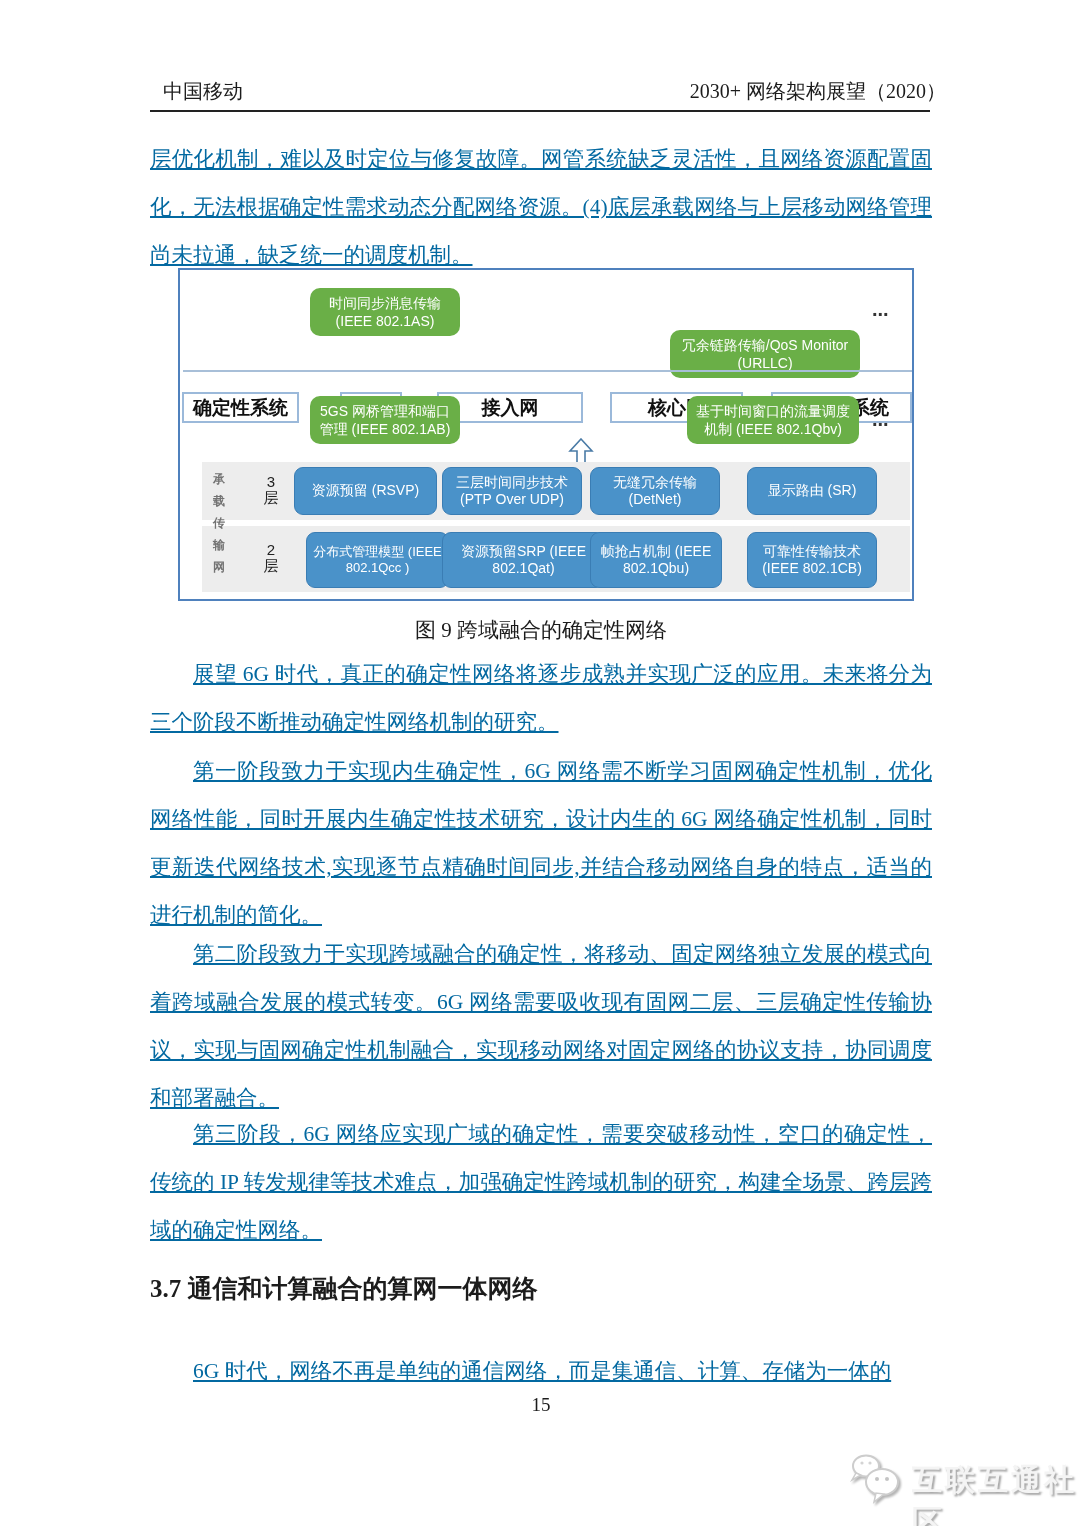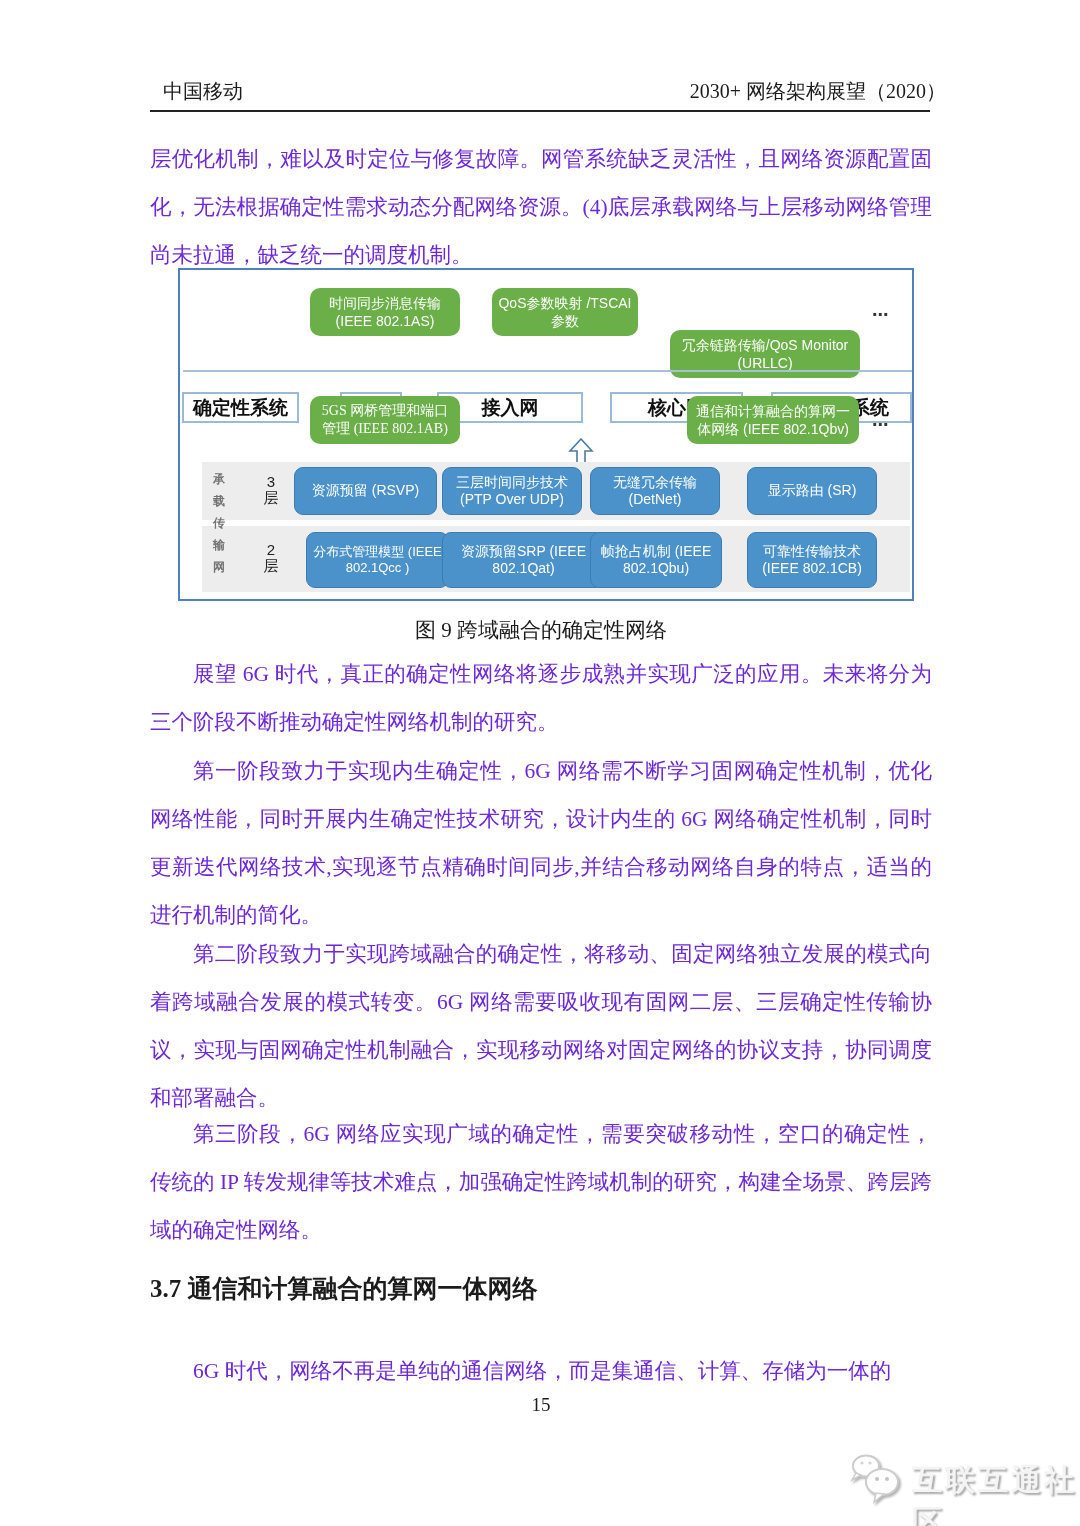--- a/index.html
+++ b/index.html
@@ -4,21 +4,21 @@
 <style>
   html,body{margin:0;padding:0;}
   body{width:1080px;height:1526px;position:relative;background:#ffffff;
        font-family:"Liberation Serif","DejaVu Serif",serif;color:#1c1c1c;overflow:hidden;}
   .abs{position:absolute;}
   
   .hdr-left{left:163px;top:78px;font-size:20px;}
   .hdr-right{right:134px;top:78px;font-size:20px;}
   .hdr-rule{left:150px;top:110px;width:780px;height:0;border-top:2.5px solid #222;}
   
-  .para{left:150px;width:782px;font-size:21.5px;line-height:48px;text-align:justify;color:#6d28d9;}
+  .para{left:150px;width:782px;font-size:21.5px;line-height:48px;text-align:justify;color:#0369a1;text-decoration:underline;}
   .indent{text-indent:2em;}
   
   .caption{left:150px;top:616px;width:782px;text-align:center;font-size:21px;}
   .heading{left:150px;top:1272px;width:782px;font-size:25px;font-weight:bold;}
   .pagenum{left:150px;top:1394px;width:782px;text-align:center;font-size:19px;}
   
   .diagram{left:178px;top:268px;width:736px;height:333px;border:2px solid #4f81bd;background:#fff;
            font-family:"Liberation Sans","DejaVu Sans",sans-serif;box-sizing:border-box;}
   .gbox{background:#6aaf47;color:#fff;border-radius:10px;display:flex;align-items:center;justify-content:center;
         text-align:center;font-size:14px;line-height:1.3;padding:2px 6px;box-sizing:border-box;}
@@ -42,33 +42,32 @@
 
 <span class="abs hdr-left">中国移动</span>
 <span class="abs hdr-right">2030+ 网络架构展望（2020）</span>
 <div class="abs hdr-rule"></div>
 
 <p class="abs para" style="top:135px;margin:0;">层优化机制，难以及时定位与修复故障。网管系统缺乏灵活性，且网络资源配置固化，无法根据确定性需求动态分配网络资源。(4)底层承载网络与上层移动网络管理尚未拉通，缺乏统一的调度机制。</p>
 
 <div class="abs diagram">
 
   <div class="abs gbox" style="left:130px;top:18px;width:150px;height:48px;">时间同步消息传输 (IEEE 802.1AS)</div>
-  <div class="abs gbox" style="left:312px;top:18px;width:146px;height:48px;">QoS参数映射 /TSCAI参数</div>
   <div class="abs gbox" style="left:490px;top:18px;width:190px;height:48px;margin-top:42px;">冗余链路传输/QoS Monitor (URLLC)</div>
   <div class="abs dots" style="left:692px;top:28px;">...</div>
 
   <div class="abs hline" style="left:3px;top:100px;width:729px;height:2px;"></div>
   <div class="abs node" style="left:2px;top:86px;width:117px;height:31px;">确定性系统</div>
   <div class="abs node" style="left:160px;top:86px;width:62px;height:31px;">UE</div>
   <div class="abs node" style="left:257px;top:86px;width:146px;height:31px;">接入网</div>
   <div class="abs node" style="left:430px;top:86px;width:133px;height:31px;">核心网</div>
   <div class="abs node" style="left:591px;top:86px;width:141px;height:31px;">确定性系统</div>
 
-  <div class="abs gbox" style="left:130px;top:126px;width:150px;height:48px;font-family:Liberation Serif, serif;">5GS 网桥管理和端口管理 (IEEE 802.1AB)</div>
-  <div class="abs gbox" style="left:507px;top:126px;width:172px;height:48px;">通信和计算融合的算网一体网络 (IEEE 802.1Qbv)</div>
+  <div class="abs gbox" style="left:130px;top:126px;width:150px;height:48px;">5GS 网桥管理和端口管理 (IEEE 802.1AB)</div>
+  <div class="abs gbox" style="left:507px;top:126px;width:172px;height:48px;">基于时间窗口的流量调度机制 (IEEE 802.1Qbv)</div>
   <div class="abs dots" style="left:692px;top:138px;">...</div>
 
   <svg class="abs" style="left:388px;top:168px;" width="26" height="38" viewBox="0 0 26 38">
     <polygon points="13,1 24,13 17,13 17,25 24,25 13,37 2,25 9,25 9,13 2,13" fill="#ffffff" stroke="#4a7ba6" stroke-width="1.6"></polygon>
   </svg>
 
   <div class="abs band" style="left:22px;top:192px;width:708px;height:58px;"></div>
   <div class="abs band" style="left:22px;top:256px;width:708px;height:66px;"></div>
 
   <div class="abs vlabel" style="left:28px;top:198px;">承载传输网</div>

